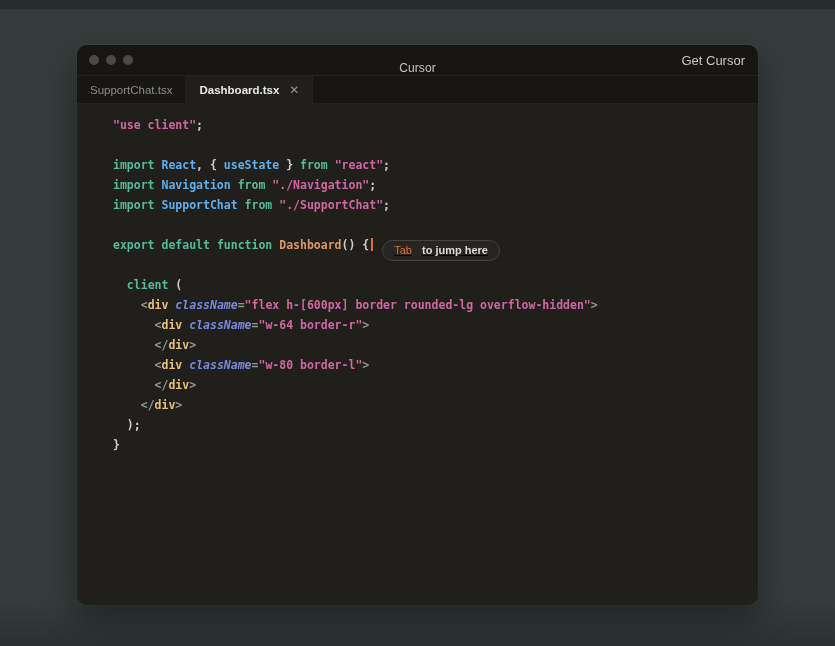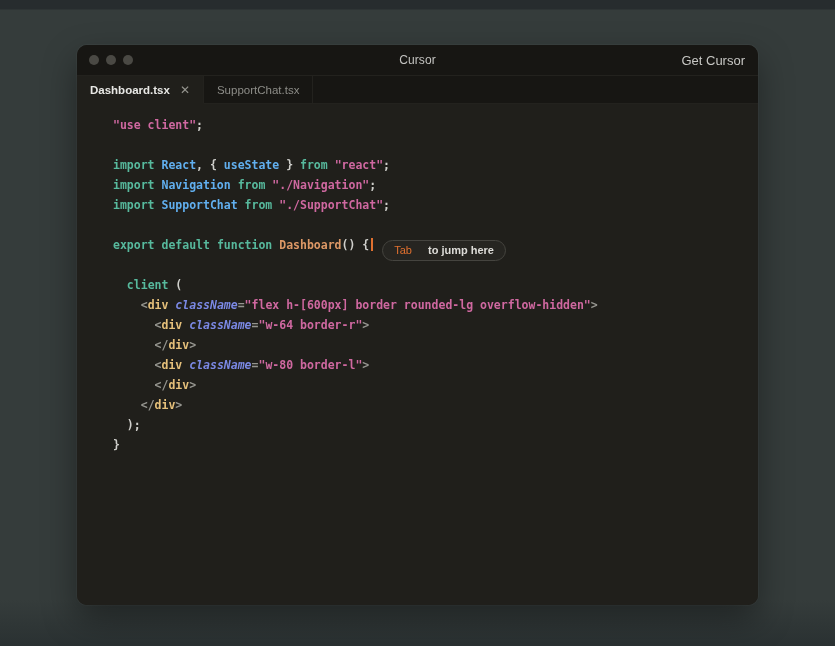--- a/index.html
+++ b/index.html
@@ -8,67 +8,67 @@
     font-family:"Liberation Sans", sans-serif;
     background:linear-gradient(180deg,#272c2e 0px,#272c2e 9px,#353c3b 10px,#353c3b 600px,#2a3132 646px);
     position:relative;
   }
   .window {
     position:absolute; left:77px; top:45px; width:681px; height:560px;
     background:#201f1b; border-radius:10px; overflow:hidden;
     box-shadow:0 14px 34px rgba(0,0,0,.38), 0 0 0 1px rgba(255,255,255,.03);
   }
   
-  .titlebar { position:relative; height:30px; display:flex; align-items:center; background:#171613; }
+  .titlebar { position:relative; height:30px; display:flex; align-items:flex-end; background:#171613; }
   .traffic { position:absolute; left:12px; top:0; height:30px; display:flex; align-items:center; gap:7px; }
   .dot { width:10px; height:10px; border-radius:50%; background:#4a4944; display:inline-block; }
   .win-title { flex:1; text-align:center; color:#c3c3c0; font-size:12px; letter-spacing:.1px; }
   .get-cursor { position:absolute; right:13px; top:0; height:30px; display:flex; align-items:center; color:#c7c7c4; font-size:13px; cursor:pointer; }
   
   .tabbar { height:29px; display:flex; background:#171613; border-top:1px solid #23221e; }
   .tab { display:flex; align-items:center; padding:0 13px; gap:10px; font-size:11.5px; color:#8d8d88;
          border-right:1px solid #23221e; border-bottom:1px solid #23221e; cursor:pointer; white-space:nowrap; }
   .tab.active { background:#201f1b; border-bottom-color:#201f1b; color:#e8e8e5; font-weight:700; }
   .tab-close { color:#95958f; font-size:12px; line-height:1; font-weight:400; cursor:pointer; }
   .tab-filler { flex:1; border-bottom:1px solid #23221e; }
   
   .editor { height:501px; background:#201f1b; padding:11px 0 0 36px; cursor:text; }
   .code { font-family:"DejaVu Sans Mono","Liberation Mono",monospace; font-size:11.5px; line-height:20px; font-weight:700; }
   .line { white-space:pre; height:20px; }
   .caret { display:inline-block; width:2px; height:13px; background:var(--accent,#e0702f); vertical-align:-2px; margin-left:2px; }
   .hint-badge {
-    display:inline-flex; align-items:center; gap:16px; margin-left:9px; height:21px; padding:0 11px;
+    display:inline-flex; align-items:center; gap:10px; margin-left:9px; height:21px; padding:0 11px;
     border:1px solid #45443f; border-radius:11px; background:#262521;
-    font-family:"Liberation Sans",sans-serif; font-size:11px; font-weight:400; vertical-align:-5px; cursor:pointer;
+    font-family:"Liberation Sans",sans-serif; font-size:11px; font-weight:400; vertical-align:-5px; cursor:pointer;text-decoration:underline;
   }
   .hint-key { color:var(--accent,#e0702f); }
   .hint-text { color:#dddcd8; font-weight:600; }
 </style>
 </head>
 <body>
 
 <div class="window">
 
   <div class="titlebar">
     <div class="traffic">
       <span class="dot"></span>
       <span class="dot"></span>
       <span class="dot"></span>
     </div>
     <div class="win-title">Cursor</div>
     <div class="get-cursor">Get Cursor</div>
   </div>
 
   <div class="tabbar">
+    <div class="tab">
+      <span class="tab-label">SupportChat.tsx</span>
+    </div>
     <div class="tab active">
       <span class="tab-label">Dashboard.tsx</span>
       <span class="tab-close">✕</span>
-    </div>
-    <div class="tab">
-      <span class="tab-label">SupportChat.tsx</span>
     </div>
     <div class="tab-filler"></div>
   </div>
 
   <div class="editor">
     <div class="code">
         <div class="line"><span style="color: rgb(207, 104, 160);">"use client"</span><span style="color: rgb(207, 207, 203);">;</span></div>
         <div class="line">&nbsp;</div>
         <div class="line"><span style="color: rgb(87, 185, 157);">import</span><span style="color: rgb(207, 207, 203);"> </span><span style="color: rgb(97, 175, 239);">React</span><span style="color: rgb(207, 207, 203);">, </span><span style="color: rgb(207, 207, 203);">{ </span><span style="color: rgb(97, 175, 239);">useState</span><span style="color: rgb(207, 207, 203);"> } </span><span style="color: rgb(87, 185, 157);">from</span><span style="color: rgb(207, 207, 203);"> </span><span style="color: rgb(207, 104, 160);">"react"</span><span style="color: rgb(207, 207, 203);">;</span></div>
         <div class="line"><span style="color: rgb(87, 185, 157);">import</span><span style="color: rgb(207, 207, 203);"> </span><span style="color: rgb(97, 175, 239);">Navigation</span><span style="color: rgb(207, 207, 203);"> </span><span style="color: rgb(87, 185, 157);">from</span><span style="color: rgb(207, 207, 203);"> </span><span style="color: rgb(207, 104, 160);">"./Navigation"</span><span style="color: rgb(207, 207, 203);">;</span></div>

